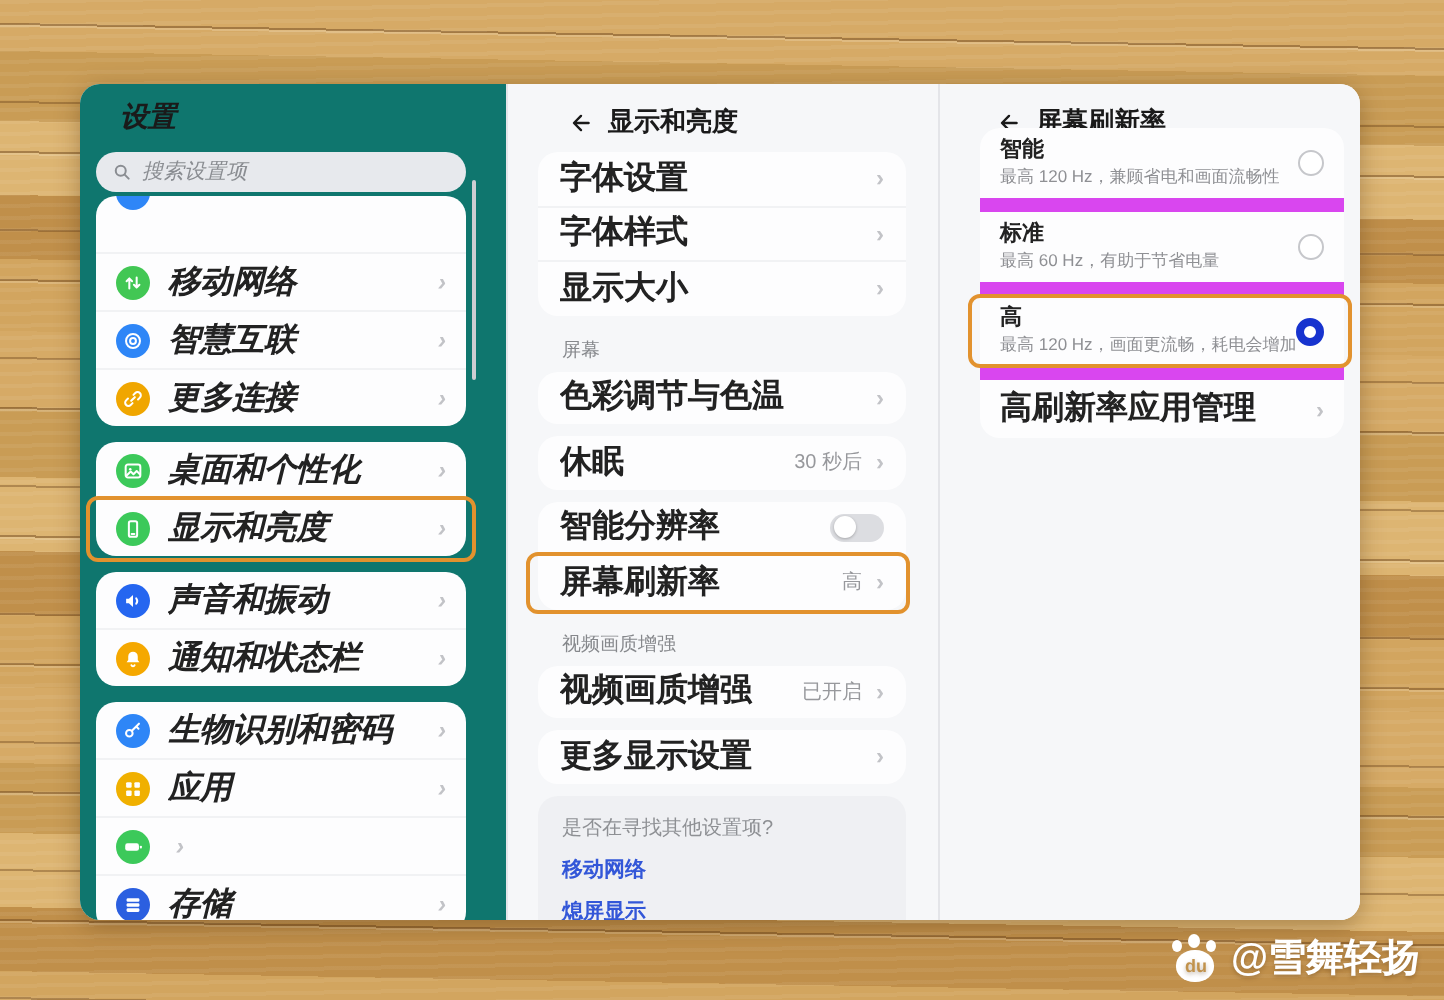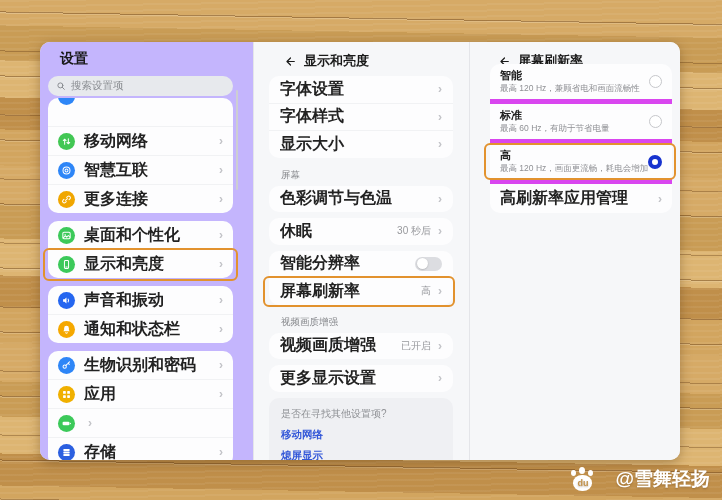--- a/index.html
+++ b/index.html
@@ -11,21 +11,21 @@
       repeating-linear-gradient(181deg, rgba(101,62,24,0) 0 24px, rgba(101,62,24,.45) 24px 25px, rgba(255,245,225,.22) 25px 26px, rgba(101,62,24,0) 26px 63px, rgba(101,62,24,.38) 63px 64px),
       repeating-linear-gradient(181deg, #d6aa66 0 38px, #c99c55 38px 73px, #ddb572 73px 110px, #c08f4a 110px 142px, #d2a55f 142px 178px),
       #cfa25d;
   }
   .inset{
     position:absolute;left:40px;top:42px;width:640px;height:418px;
     border-radius:10px;overflow:hidden;background:#f6f7f9;display:flex;
     box-shadow:0 3px 12px rgba(70,40,10,.35);
   }
   .panel{position:relative;height:100%;}
-  .panel.left{width:213px;background:#c4b5fd;}
+  .panel.left{width:213px;background:#0f766e;font-style:italic;}
   .panel.mid{width:217px;background:#f6f7f9;border-left:1px solid #e4e5e9;border-right:1px solid #e4e5e9;box-sizing:border-box;}
   .panel.right{width:210px;background:#f6f7f9;}
 
   .left-title{position:absolute;left:20px;top:8px;font-size:14px;font-weight:700;color:#1a1a1a;}
   .searchbar{position:absolute;left:8px;top:34px;width:185px;height:20px;border-radius:10px;
     background:#e7e9ed;display:flex;align-items:center;padding:0 8px;box-sizing:border-box;gap:5px;color:#8a8d92;font-size:10.5px;}
   .searchbar svg{flex:0 0 auto;}
   .list{position:absolute;left:8px;top:56px;width:185px;}
   .card{background:#fdfdfe;border-radius:10px;margin-bottom:8px;}
   .row{display:flex;align-items:center;padding:0 10px;position:relative;}
@@ -53,29 +53,29 @@
   .rightside{display:flex;align-items:center;gap:3px;margin-left:auto;}
   .toggle{width:27px;height:14px;border-radius:7px;background:#dcdde1;position:relative;flex:0 0 auto;}
   .toggle::after{content:'';position:absolute;left:1.5px;top:1.5px;width:11px;height:11px;border-radius:50%;background:#fff;box-shadow:0 .5px 1.5px rgba(0,0,0,.25);}
   .sugg{background:#eff0f3;border-radius:10px;padding:9px 12px 10px;margin-top:4px;}
   .sugg .q{font-size:10px;color:#8e9094;margin-bottom:7px;}
   .sugg .lnk{font-size:10.5px;font-weight:600;color:#3357d8;margin-bottom:7px;cursor:pointer;}
   .sugg .lnk:last-child{margin-bottom:0;}
 
   .right-body{position:absolute;top:22px;left:20px;width:182px;}
   .opt{height:35px;display:flex;align-items:center;padding:0 10px;position:relative;}
-  .opt + .opt, .opt + .manage, .manage{border-top:5px solid #d946ef;}
+  .opt + .opt, .opt + .manage, .manage{border-top:7px solid #d946ef;}
   .opt .texts{flex:1 1 auto;min-width:0;}
   .opt .t{font-size:11px;font-weight:700;color:#222;line-height:1.25;}
   .opt .s{font-size:8.5px;color:#8f9094;line-height:1.3;white-space:nowrap;}
   .radio{width:11px;height:11px;border-radius:50%;border:1.5px solid #c6c7cb;background:#fff;flex:0 0 auto;margin-left:6px;}
   .radio.sel{width:6px;height:6px;border:4px solid #1733cf;}
   .manage{height:29px;display:flex;align-items:center;padding:0 10px;}
 
-  .watermark{position:absolute;right:12px;bottom:8px;display:flex;align-items:center;gap:20px;color:#fff;font-size:19px;font-weight:700;text-shadow:0 1px 2px rgba(80,45,10,.35);}
+  .watermark{position:absolute;right:12px;bottom:8px;display:flex;align-items:center;gap:5px;color:#fff;font-size:19px;font-weight:700;text-shadow:0 1px 2px rgba(80,45,10,.35);}
   .paw{position:relative;width:25px;height:26px;}
   .paw i{position:absolute;background:#fff;border-radius:50%;}
   .paw .t1{left:1px;top:4px;width:5px;height:6px;}
   .paw .t2{left:9px;top:1px;width:6px;height:7px;}
   .paw .t3{left:18px;top:4px;width:5px;height:6px;}
   .paw .pad{position:absolute;left:3px;top:9px;width:19px;height:16px;background:#fff;border-radius:48%;display:flex;align-items:center;justify-content:center;color:#c1924c;font-size:9px;font-weight:700;font-style:normal;}
 </style>
 </head>
 <body>
 

